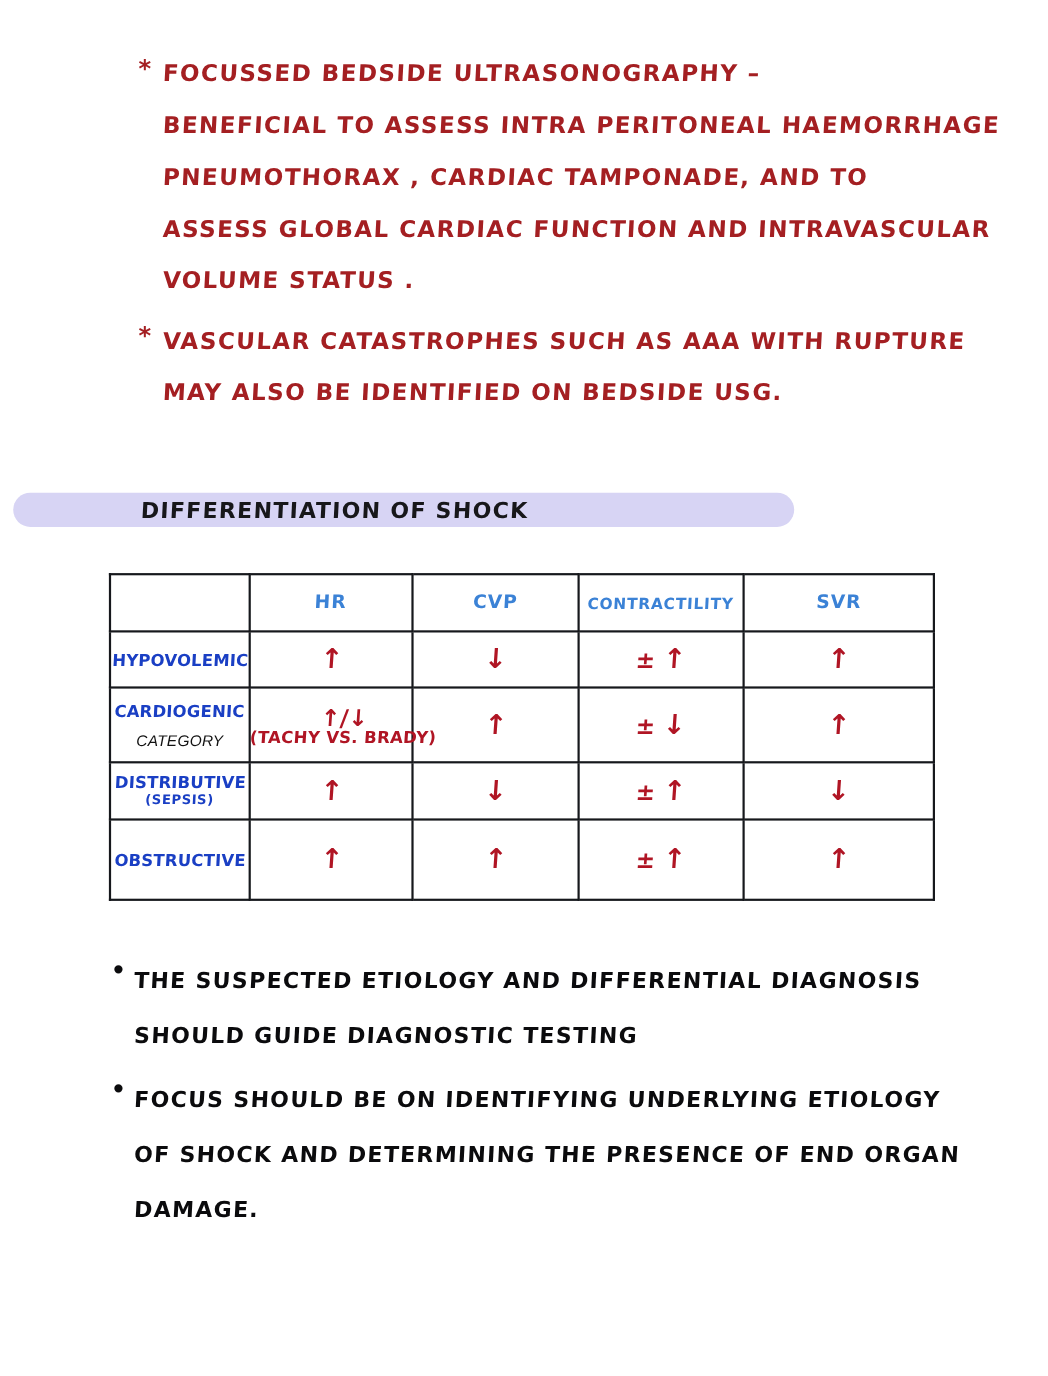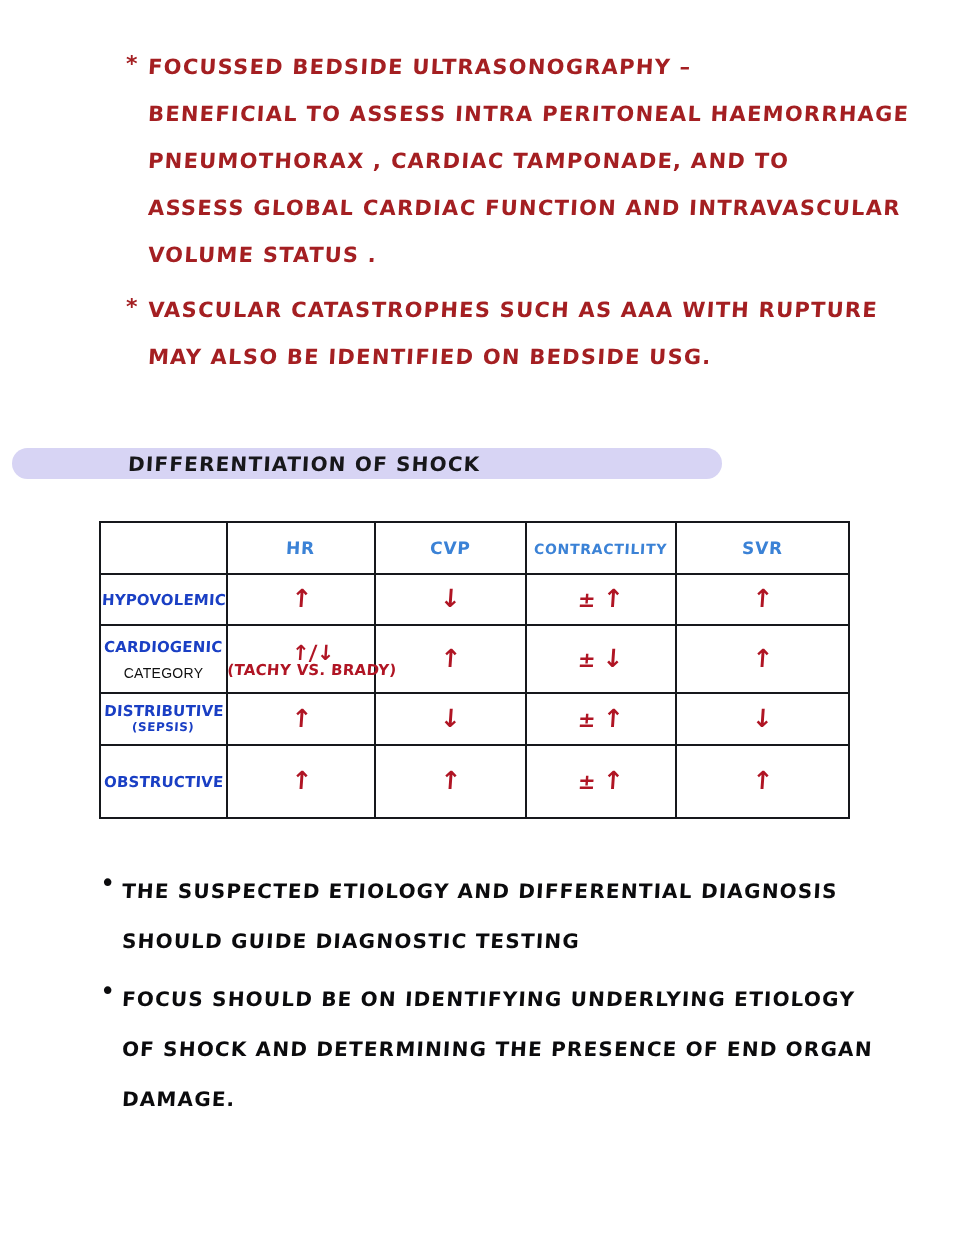--- a/index.html
+++ b/index.html
@@ -132,20 +132,21 @@
   }
   .category-label {
     display: block;
     font-family: "Liberation Sans", sans-serif;
     font-weight: normal;
     text-transform: uppercase;
     color: #111111;
     font-size: 14px;
     letter-spacing: 0.02em;
     margin-top: 9px;
+    font-style: italic;
   }
 
   .cellval {
     color: #b01524;
     font-size: 25px;
     line-height: 1.05;
     font-weight: bold;
     display: inline-block;
     transform: skewX(-4deg);
     white-space: nowrap;

